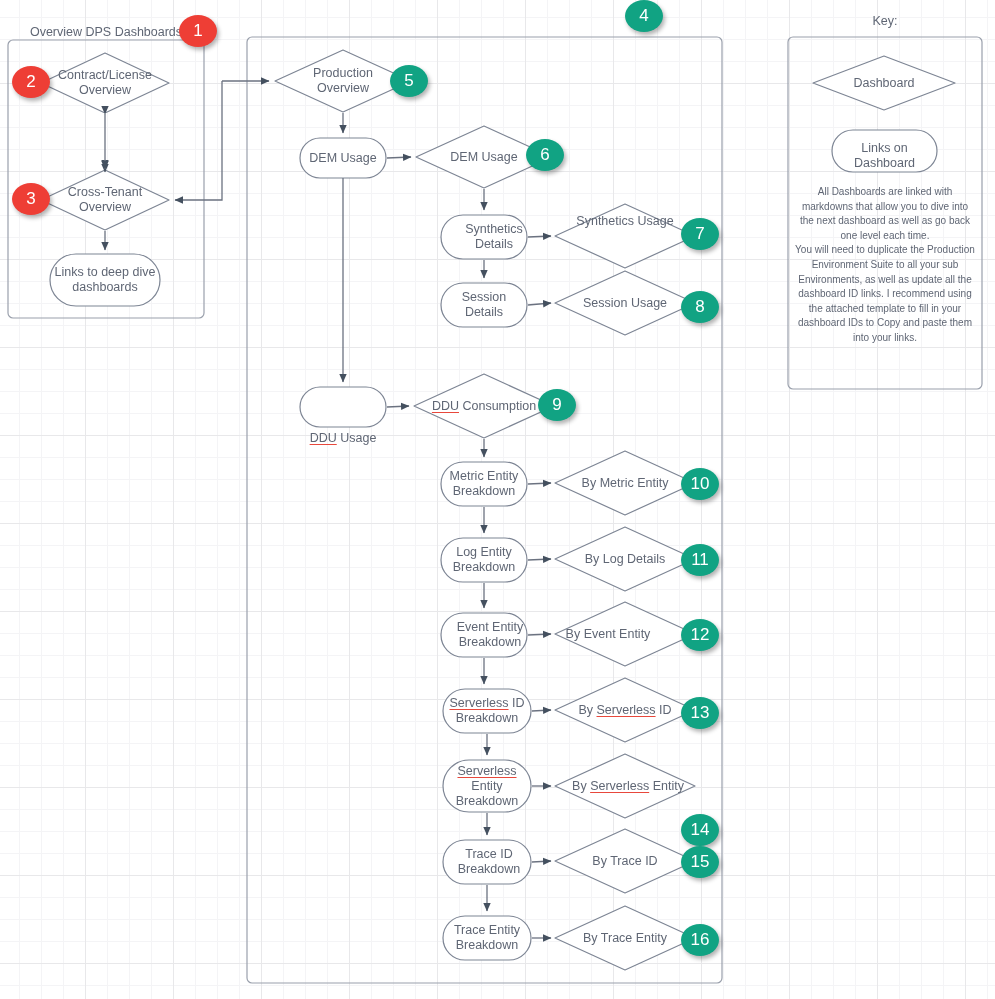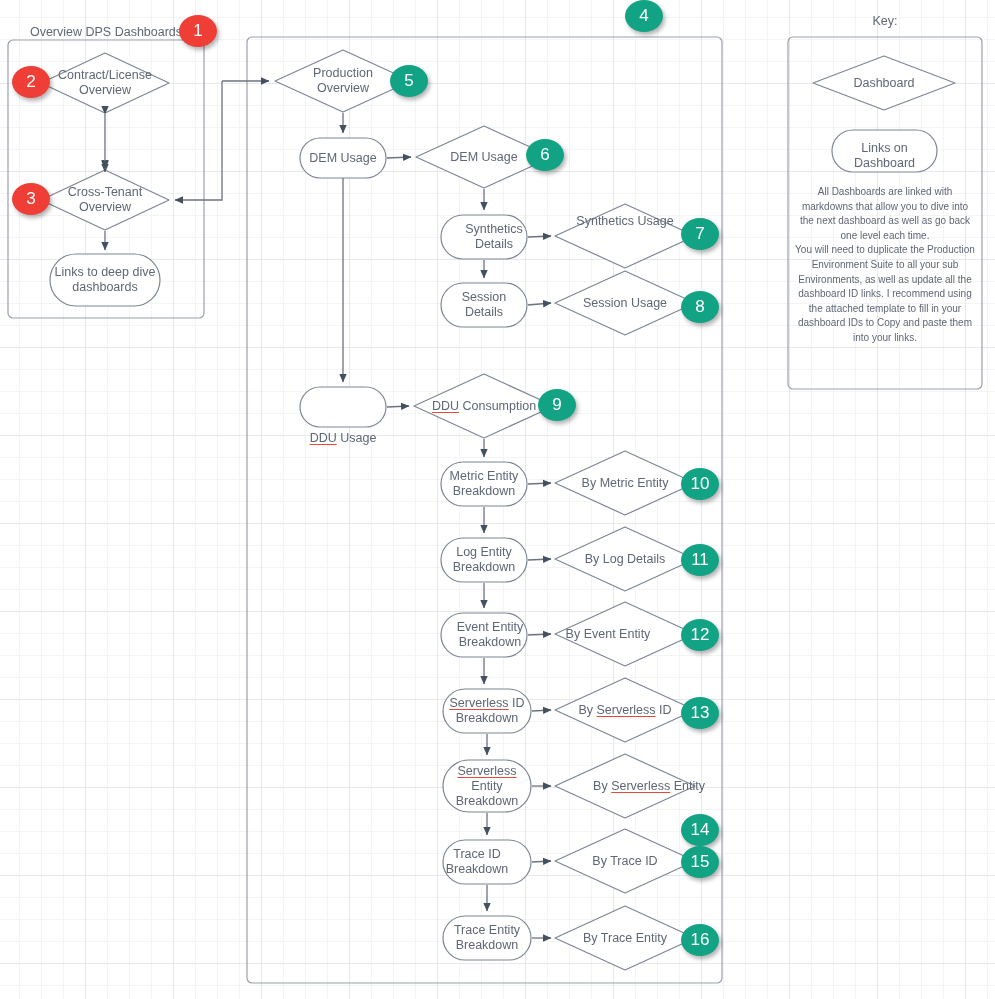--- a/index.html
+++ b/index.html
@@ -206,23 +206,23 @@
   <div class="lbl" style="left:441px; top:620px; width:98px;">Event Entity
 Breakdown</div>
   <div class="lbl" style="left:538px; top:627px; width:140px;">By Event Entity</div>
 
   <div class="lbl" style="left:438px; top:696px; width:98px;"><span class="sp">Serverless</span> ID
 Breakdown</div>
   <div class="lbl" style="left:555px; top:703px; width:140px;">By <span class="sp">Serverless</span> ID</div>
   <div class="lbl" style="left:438px; top:764px; width:98px;"><span class="sp">Serverless</span>
 Entity
 Breakdown</div>
-  <div class="lbl" style="left:575px; top:779px; width:148px;">By <span class="sp">Serverless</span> Entity</div>
-
-  <div class="lbl" style="left:443px; top:847px; width:68px;">Trace ID
+  <div class="lbl" style="left:554px; top:779px; width:148px;">By <span class="sp">Serverless</span> Entity</div>
+
+  <div class="lbl" style="left:443px; top:847px; width:68px;padding-left:12px;">Trace ID
 Breakdown</div>
   <div class="lbl" style="left:555px; top:854px; width:140px;">By Trace ID</div>
   <div class="lbl" style="left:443px; top:923px; width:88px;">Trace Entity
 Breakdown</div>
   <div class="lbl" style="left:555px; top:931px; width:140px;">By Trace Entity</div>
 
   <div class="lbl" style="left:813px; top:76px; width:142px;">Dashboard</div>
   <div class="lbl" style="left:832px; top:141px; width:105px;">Links on
 Dashboard</div>
   <div class="keytext" style="left:795px; top:185px; width:180px; white-space:pre-line;">All Dashboards are linked with markdowns that allow you to dive into the next dashboard as well as go back one level each time.

